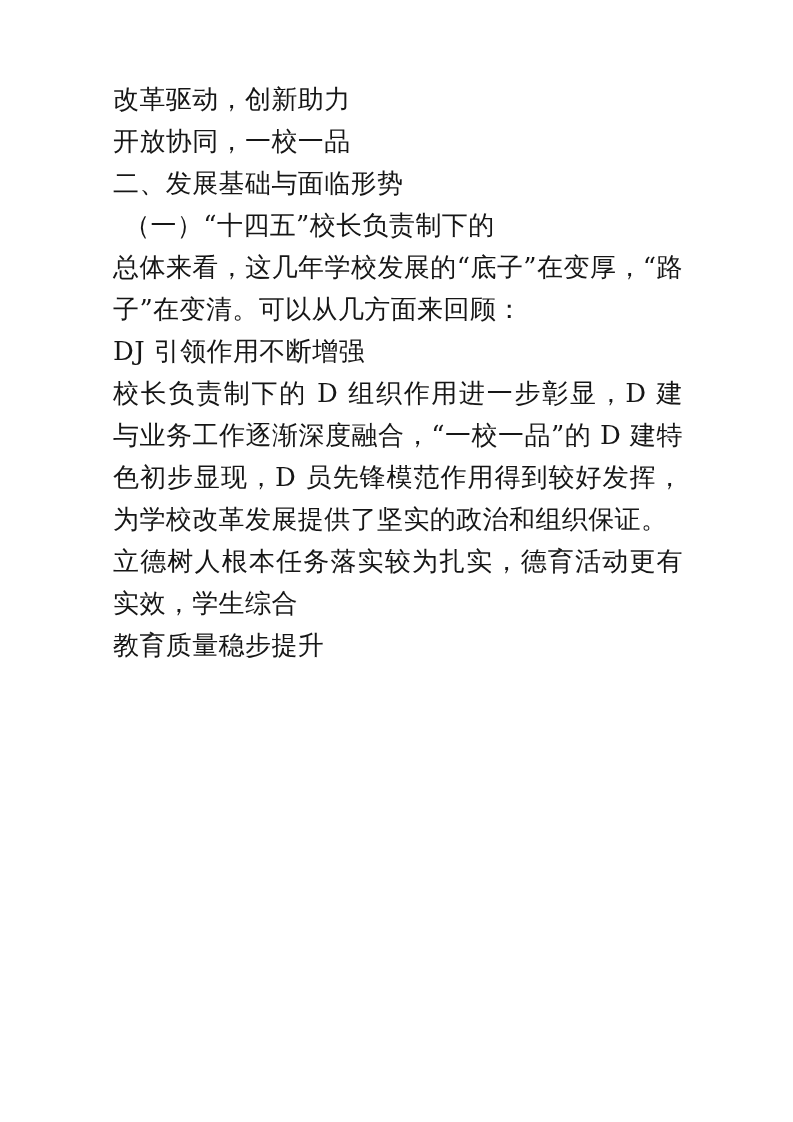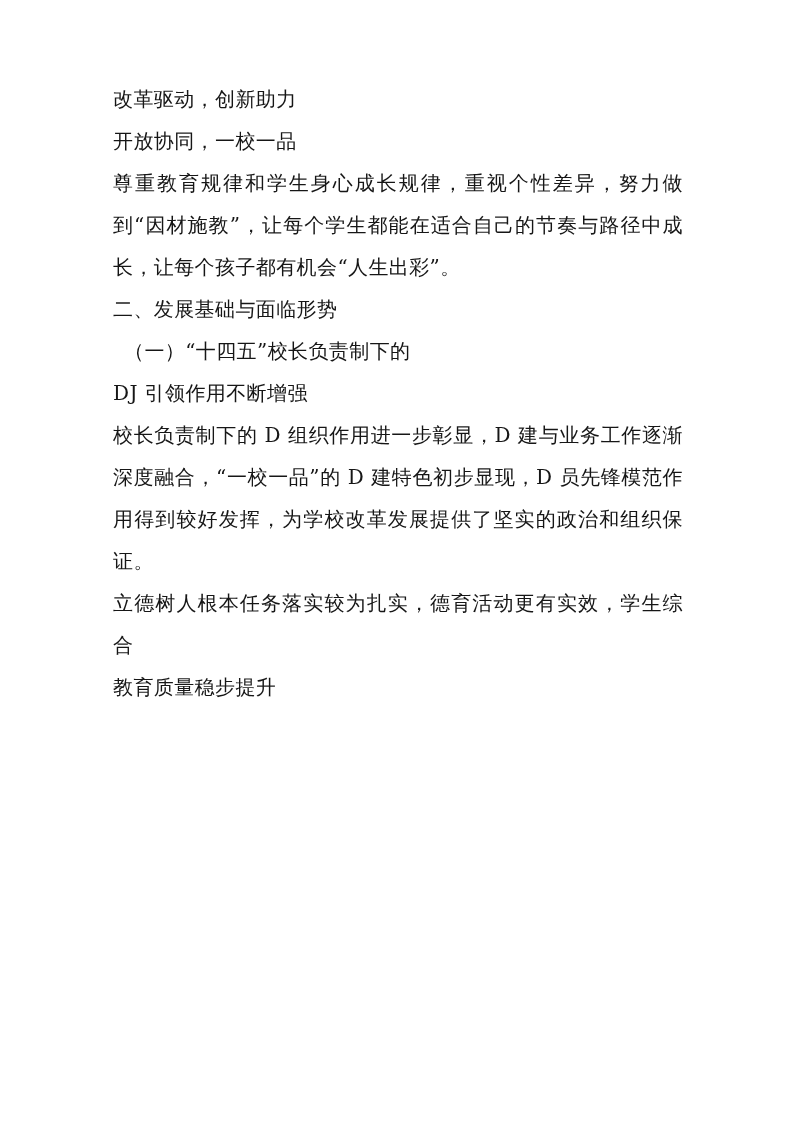--- a/index.html
+++ b/index.html
@@ -16,21 +16,21 @@
     overflow: hidden;
   }
   .doc-body {
     position: absolute;
     left: 113px;
     top: 78px;
     width: 570px;
   }
   .para {
     font-family: "DejaVu Serif", "Liberation Serif", serif;
-    font-size: 20px;
+    font-size: 26px;
     line-height: 42px;
     color: #161616;
     text-align: justify;
     text-justify: inter-ideograph;
     margin: 0;
     letter-spacing: 0.4px;
     white-space: normal;
   }
   .para.indent-1 {
     text-indent: 11px;
@@ -39,21 +39,21 @@
     text-align-last: left;
   }
 </style>
 </head>
 <body>
 
 <div class="page">
   <div class="doc-body">
     <p class="para">改革驱动，创新助力</p>
     <p class="para">开放协同，一校一品</p>
-    <p class="para">尊重教育规律和学生身心成长规律，重视个性差异，努力做到“因材施教”，让每个学生都能在适合自己的节奏与路径中成长，让每个孩子都有机会“人生出彩”。</p>
     <p class="para">二、发展基础与面临形势</p>
     <p class="para indent-1">（一）“十四五”校长负责制下的</p>
+    <p class="para last-line-left">总体来看，这几年学校发展的“底子”在变厚，“路子”在变清。可以从几方面来回顾：</p>
     <p class="para">DJ 引领作用不断增强</p>
     <p class="para">校长负责制下的 D 组织作用进一步彰显，D 建与业务工作逐渐深度融合，“一校一品”的 D 建特色初步显现，D 员先锋模范作用得到较好发挥，为学校改革发展提供了坚实的政治和组织保证。</p>
     <p class="para">立德树人根本任务落实较为扎实，德育活动更有实效，学生综合</p>
     <p class="para">教育质量稳步提升</p>
   </div>
 </div>
 
 </body></html>

